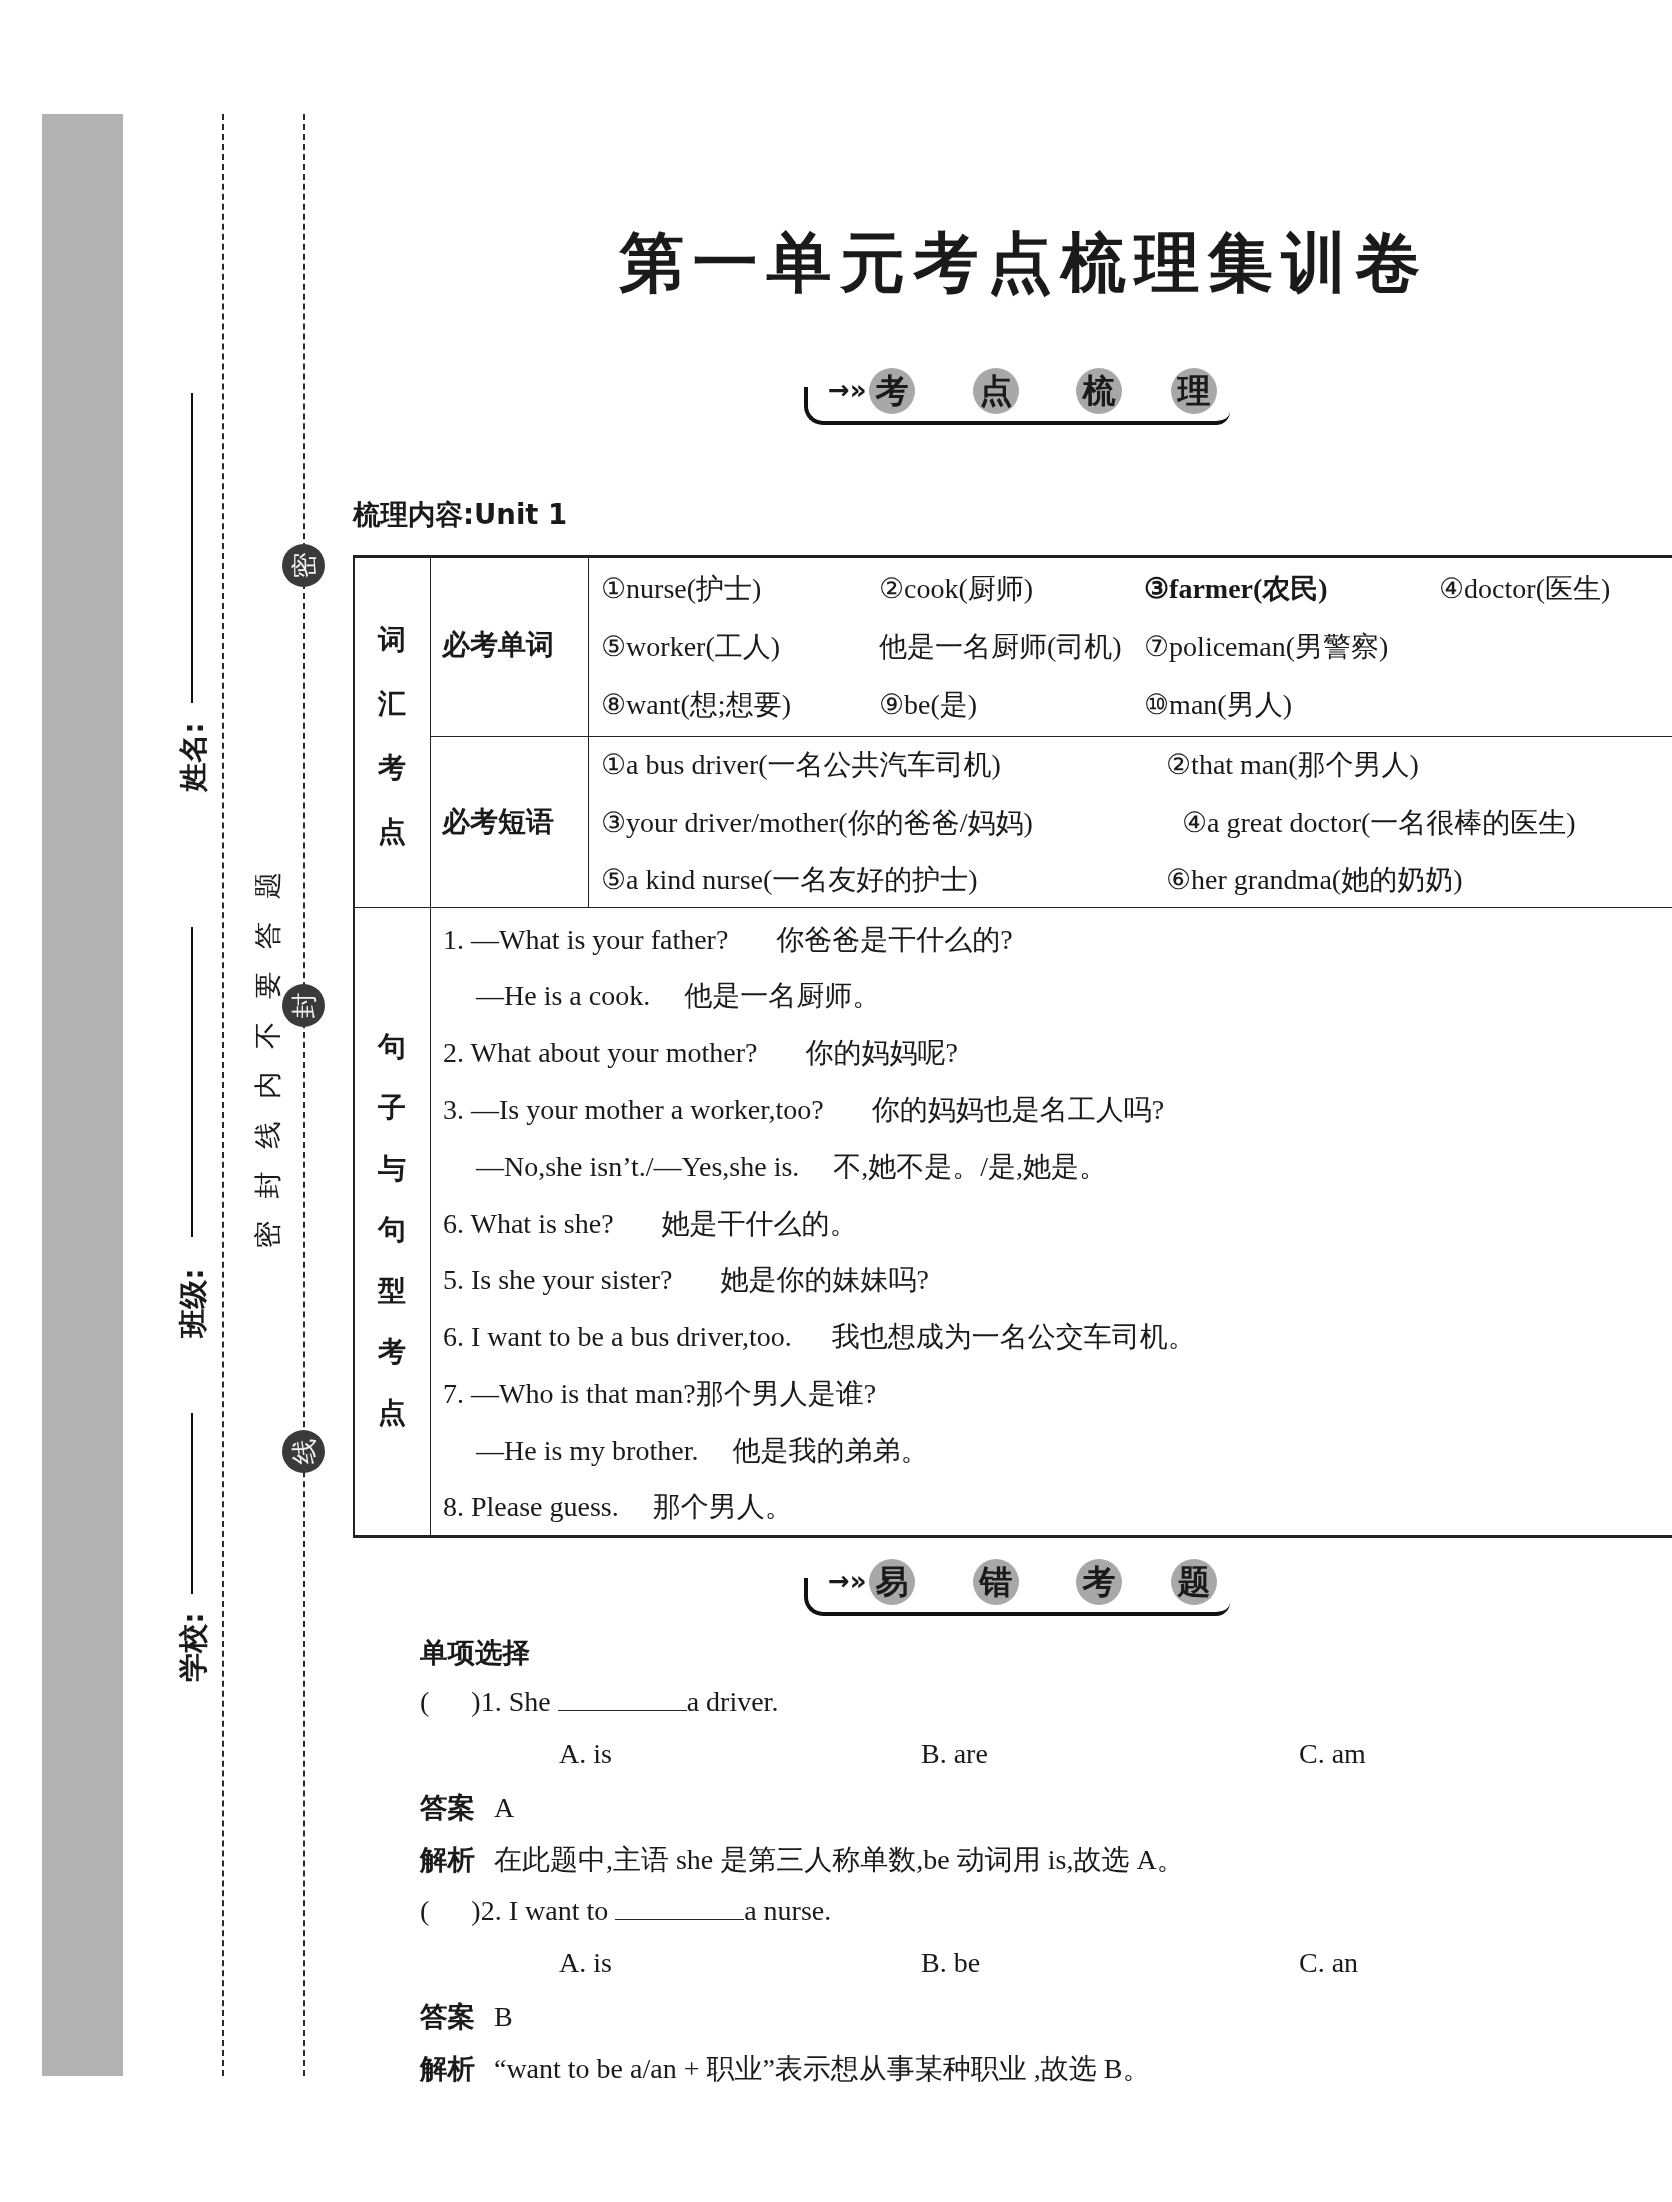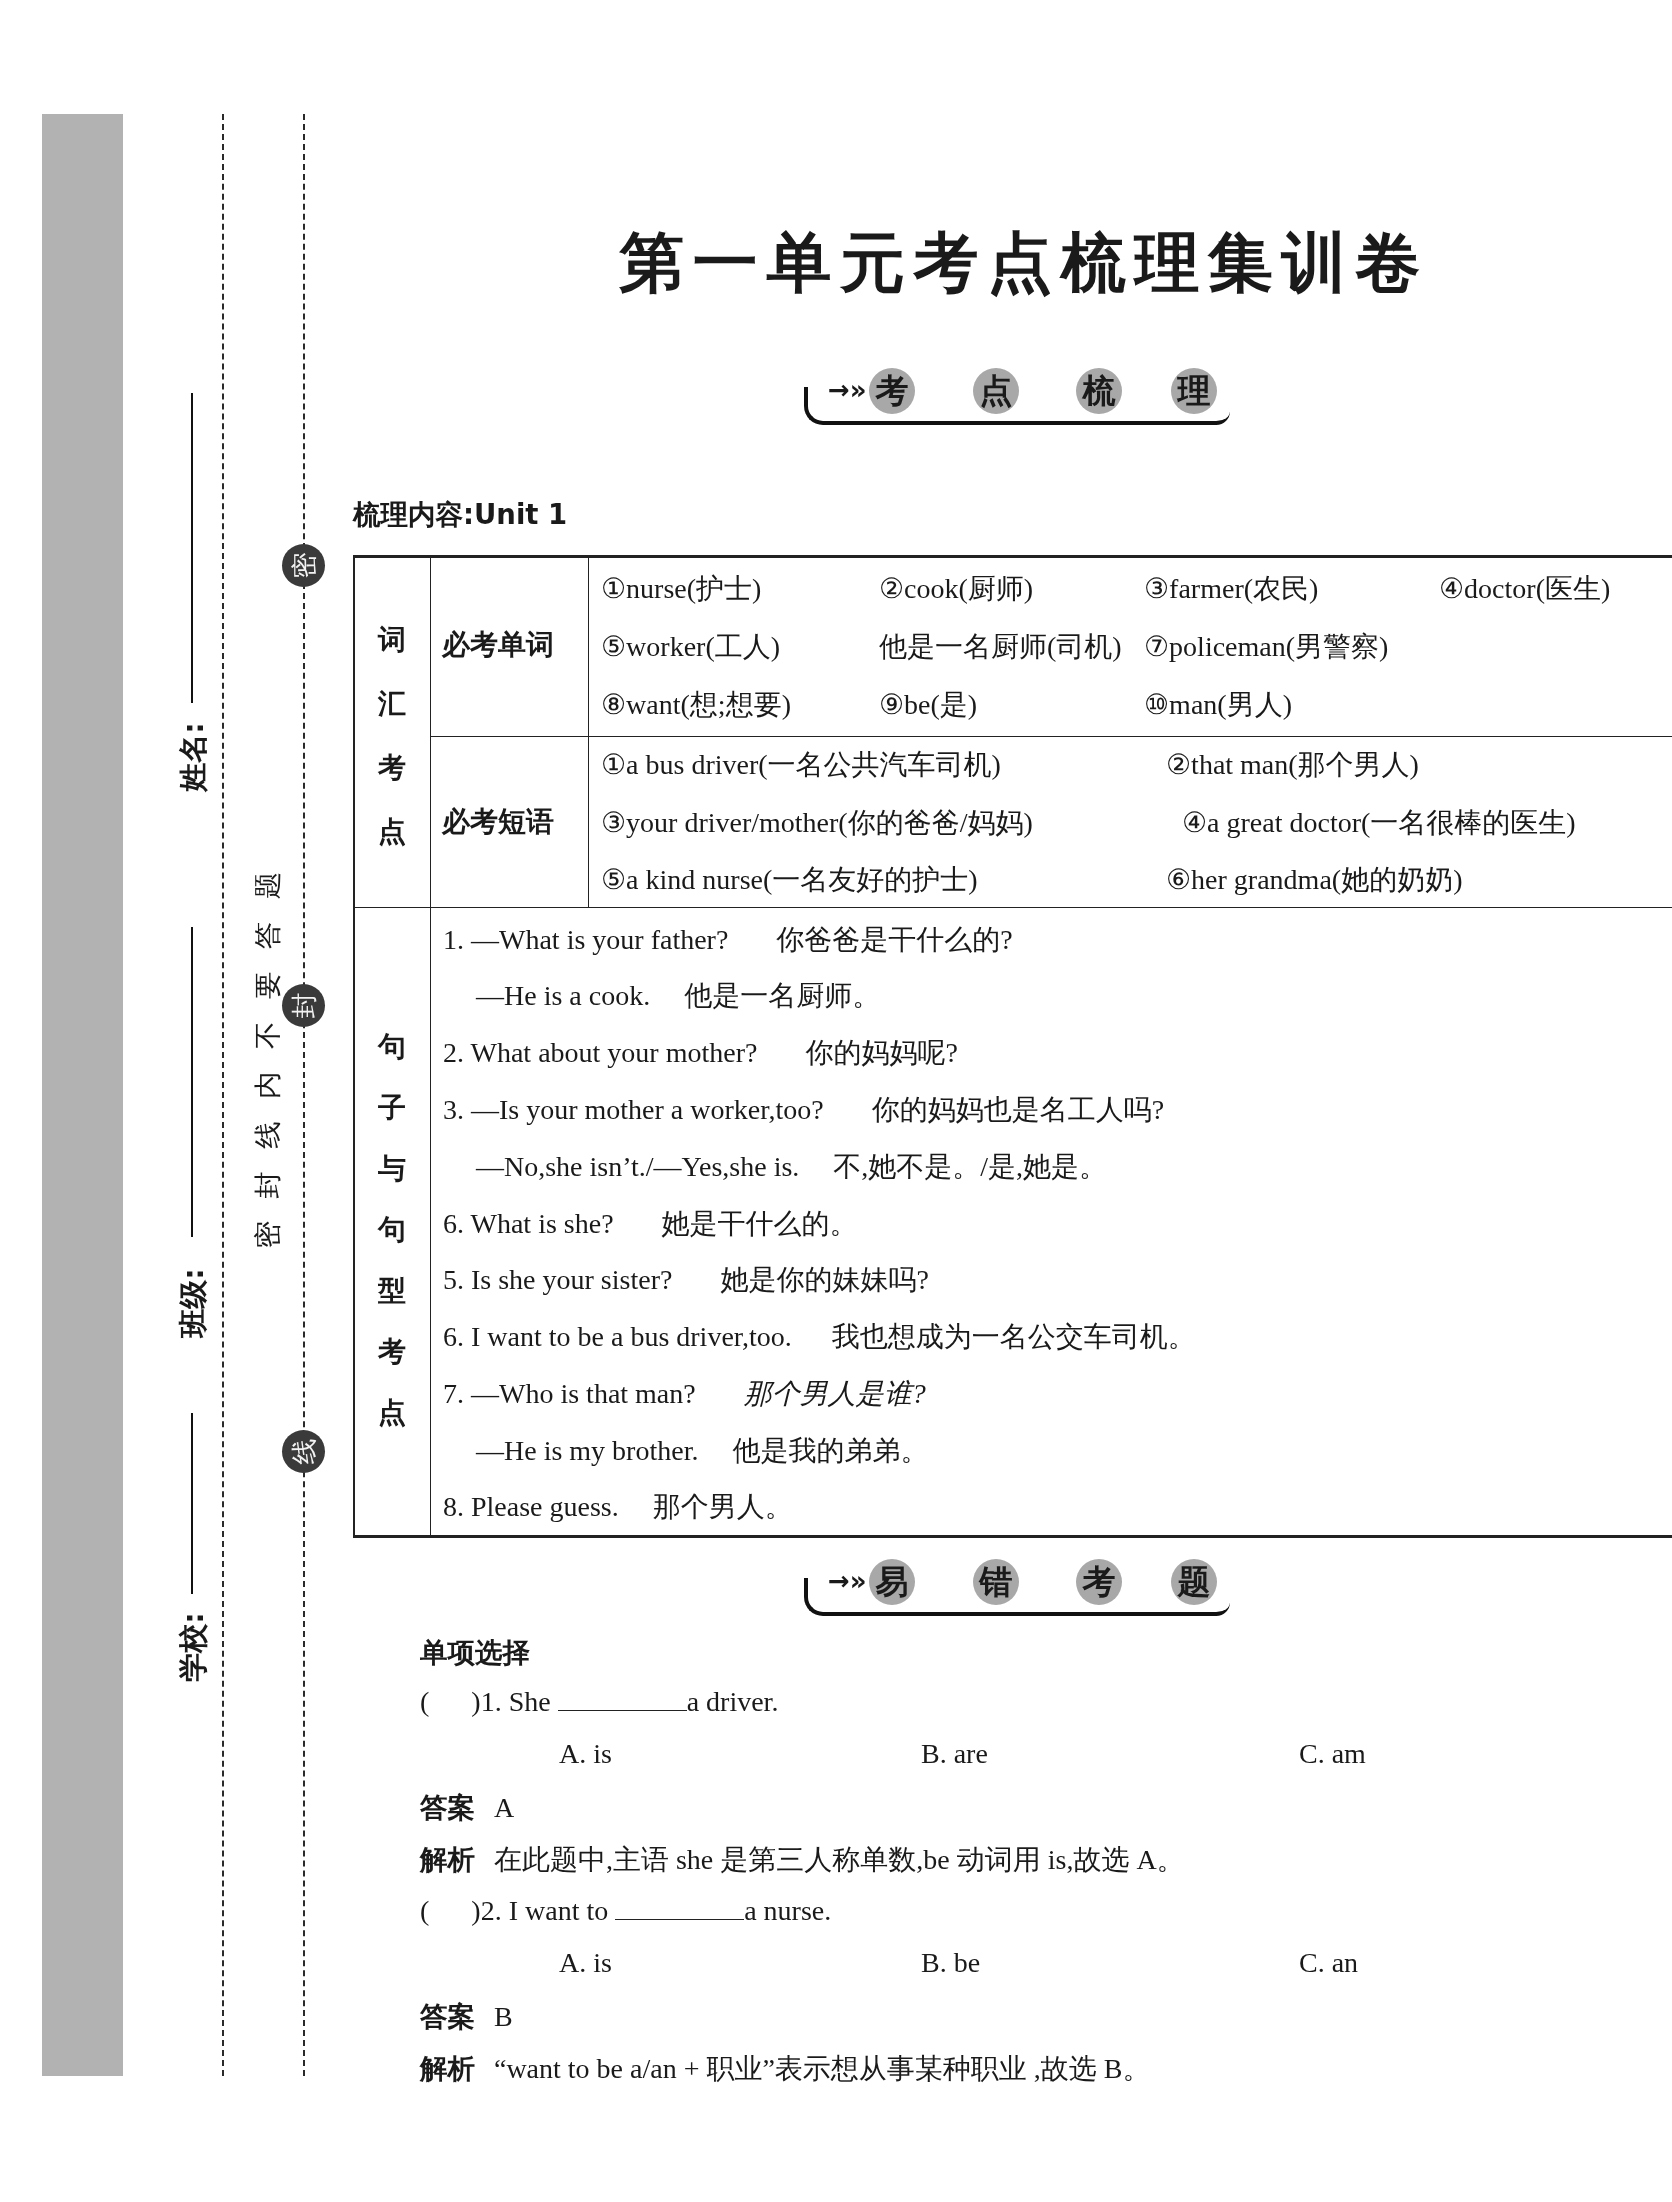--- a/index.html
+++ b/index.html
@@ -95,21 +95,21 @@
     <span>汇</span>
     <span>考</span>
     <span>点</span>
   </div>
 
   <div class="abs cell-cn" style="left:442px;top:626px;">必考单词</div>
   <div class="abs cell-cn" style="left:442px;top:803px;">必考短语</div>
 
   <div class="abs txt" style="left:601px;top:570px;">①nurse(护士)</div>
   <div class="abs txt" style="left:879px;top:570px;">②cook(厨师)</div>
-  <div class="abs txt" style="left:1144px;top:570px;">③farmer(农民)</div>
+  <div class="abs txt" style="left:1144px;top:570px;font-weight:bold;">③farmer(农民)</div>
   <div class="abs txt" style="left:1439px;top:570px;">④doctor(医生)</div>
 
   <div class="abs txt" style="left:601px;top:628px;">⑤worker(工人)</div>
   <div class="abs txt" style="left:879px;top:628px;">他是一名厨师(司机)</div>
   <div class="abs txt" style="left:1144px;top:628px;">⑦policeman(男警察)</div>
 
   <div class="abs txt" style="left:601px;top:686px;">⑧want(想;想要)</div>
   <div class="abs txt" style="left:879px;top:686px;">⑨be(是)</div>
   <div class="abs txt" style="left:1144px;top:686px;">⑩man(男人)</div>
 
@@ -131,21 +131,21 @@
   </div>
 
   <div class="abs txt" style="left:443px;top:921px;"><span>1. —What is your father?</span><span style="margin-left:48px;">你爸爸是干什么的?</span></div>
   <div class="abs txt" style="left:476px;top:977px;"><span>—He is a cook.</span><span style="margin-left:34px;">他是一名厨师。</span></div>
   <div class="abs txt" style="left:443px;top:1034px;"><span>2. What about your mother?</span><span style="margin-left:48px;">你的妈妈呢?</span></div>
   <div class="abs txt" style="left:443px;top:1091px;"><span>3. —Is your mother a worker,too?</span><span style="margin-left:48px;">你的妈妈也是名工人吗?</span></div>
   <div class="abs txt" style="left:476px;top:1148px;"><span>—No,she isn’t./—Yes,she is.</span><span style="margin-left:34px;">不,她不是。/是,她是。</span></div>
   <div class="abs txt" style="left:443px;top:1205px;"><span>6. What is she?</span><span style="margin-left:48px;">她是干什么的。</span></div>
   <div class="abs txt" style="left:443px;top:1261px;"><span>5. Is she your sister?</span><span style="margin-left:48px;">她是你的妹妹吗?</span></div>
   <div class="abs txt" style="left:443px;top:1318px;"><span>6. I want to be a bus driver,too.</span><span style="margin-left:40px;">我也想成为一名公交车司机。</span></div>
-  <div class="abs txt" style="left:443px;top:1375px;"><span>7. —Who is that man?</span><span style="margin-left:48px;font-style:italic;">那个男人是谁?</span></div>
+  <div class="abs txt" style="left:443px;top:1375px;"><span>7. —Who is that man?</span><span style="">那个男人是谁?</span></div>
   <div class="abs txt" style="left:476px;top:1432px;"><span>—He is my brother.</span><span style="margin-left:34px;">他是我的弟弟。</span></div>
   <div class="abs txt" style="left:443px;top:1488px;"><span>8. Please guess.</span><span style="margin-left:34px;">那个男人。</span></div>
 </div>
 
 <div class="abs banner" style="left:804px;top:1559px;width:430px;">
   <div class="curve"></div>
   <div class="arrow">→»</div>
   <div class="chip" style="left:65px;">易</div>
   <div class="chip" style="left:169px;">错</div>
   <div class="chip" style="left:272px;">考</div>

